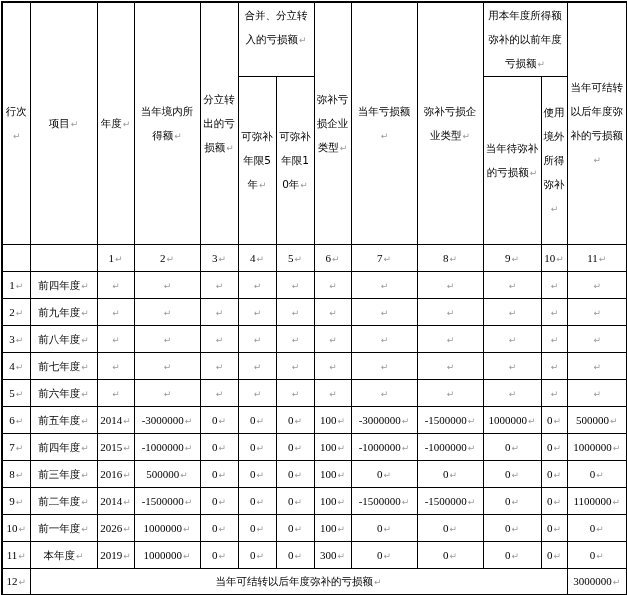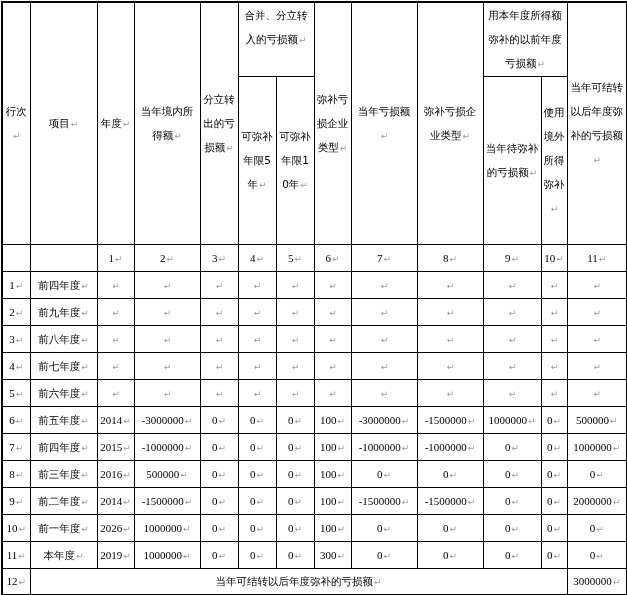--- a/index.html
+++ b/index.html
@@ -192,21 +192,21 @@
         <td><span class="num">2014</span><span class="pm">↵</span></td>
         <td><span class="num">-1500000</span><span class="pm">↵</span></td>
         <td><span class="num">0</span><span class="pm">↵</span></td>
         <td><span class="num">0</span><span class="pm">↵</span></td>
         <td><span class="num">0</span><span class="pm">↵</span></td>
         <td><span class="num">100</span><span class="pm">↵</span></td>
         <td><span class="num">-1500000</span><span class="pm">↵</span></td>
         <td><span class="num">-1500000</span><span class="pm">↵</span></td>
         <td><span class="num">0</span><span class="pm">↵</span></td>
         <td><span class="num">0</span><span class="pm">↵</span></td>
-        <td><span class="num">2000000</span><span class="pm">↵</span></td>
+        <td><span class="num">1100000</span><span class="pm">↵</span></td>
       </tr>
       <tr style="height: 27px;">
         <td><span class="num">10</span><span class="pm">↵</span></td>
         <td><span>前一年度</span><span class="pm">↵</span></td>
         <td><span class="num">2026</span><span class="pm">↵</span></td>
         <td><span class="num">1000000</span><span class="pm">↵</span></td>
         <td><span class="num">0</span><span class="pm">↵</span></td>
         <td><span class="num">0</span><span class="pm">↵</span></td>
         <td><span class="num">0</span><span class="pm">↵</span></td>
         <td><span class="num">100</span><span class="pm">↵</span></td>

